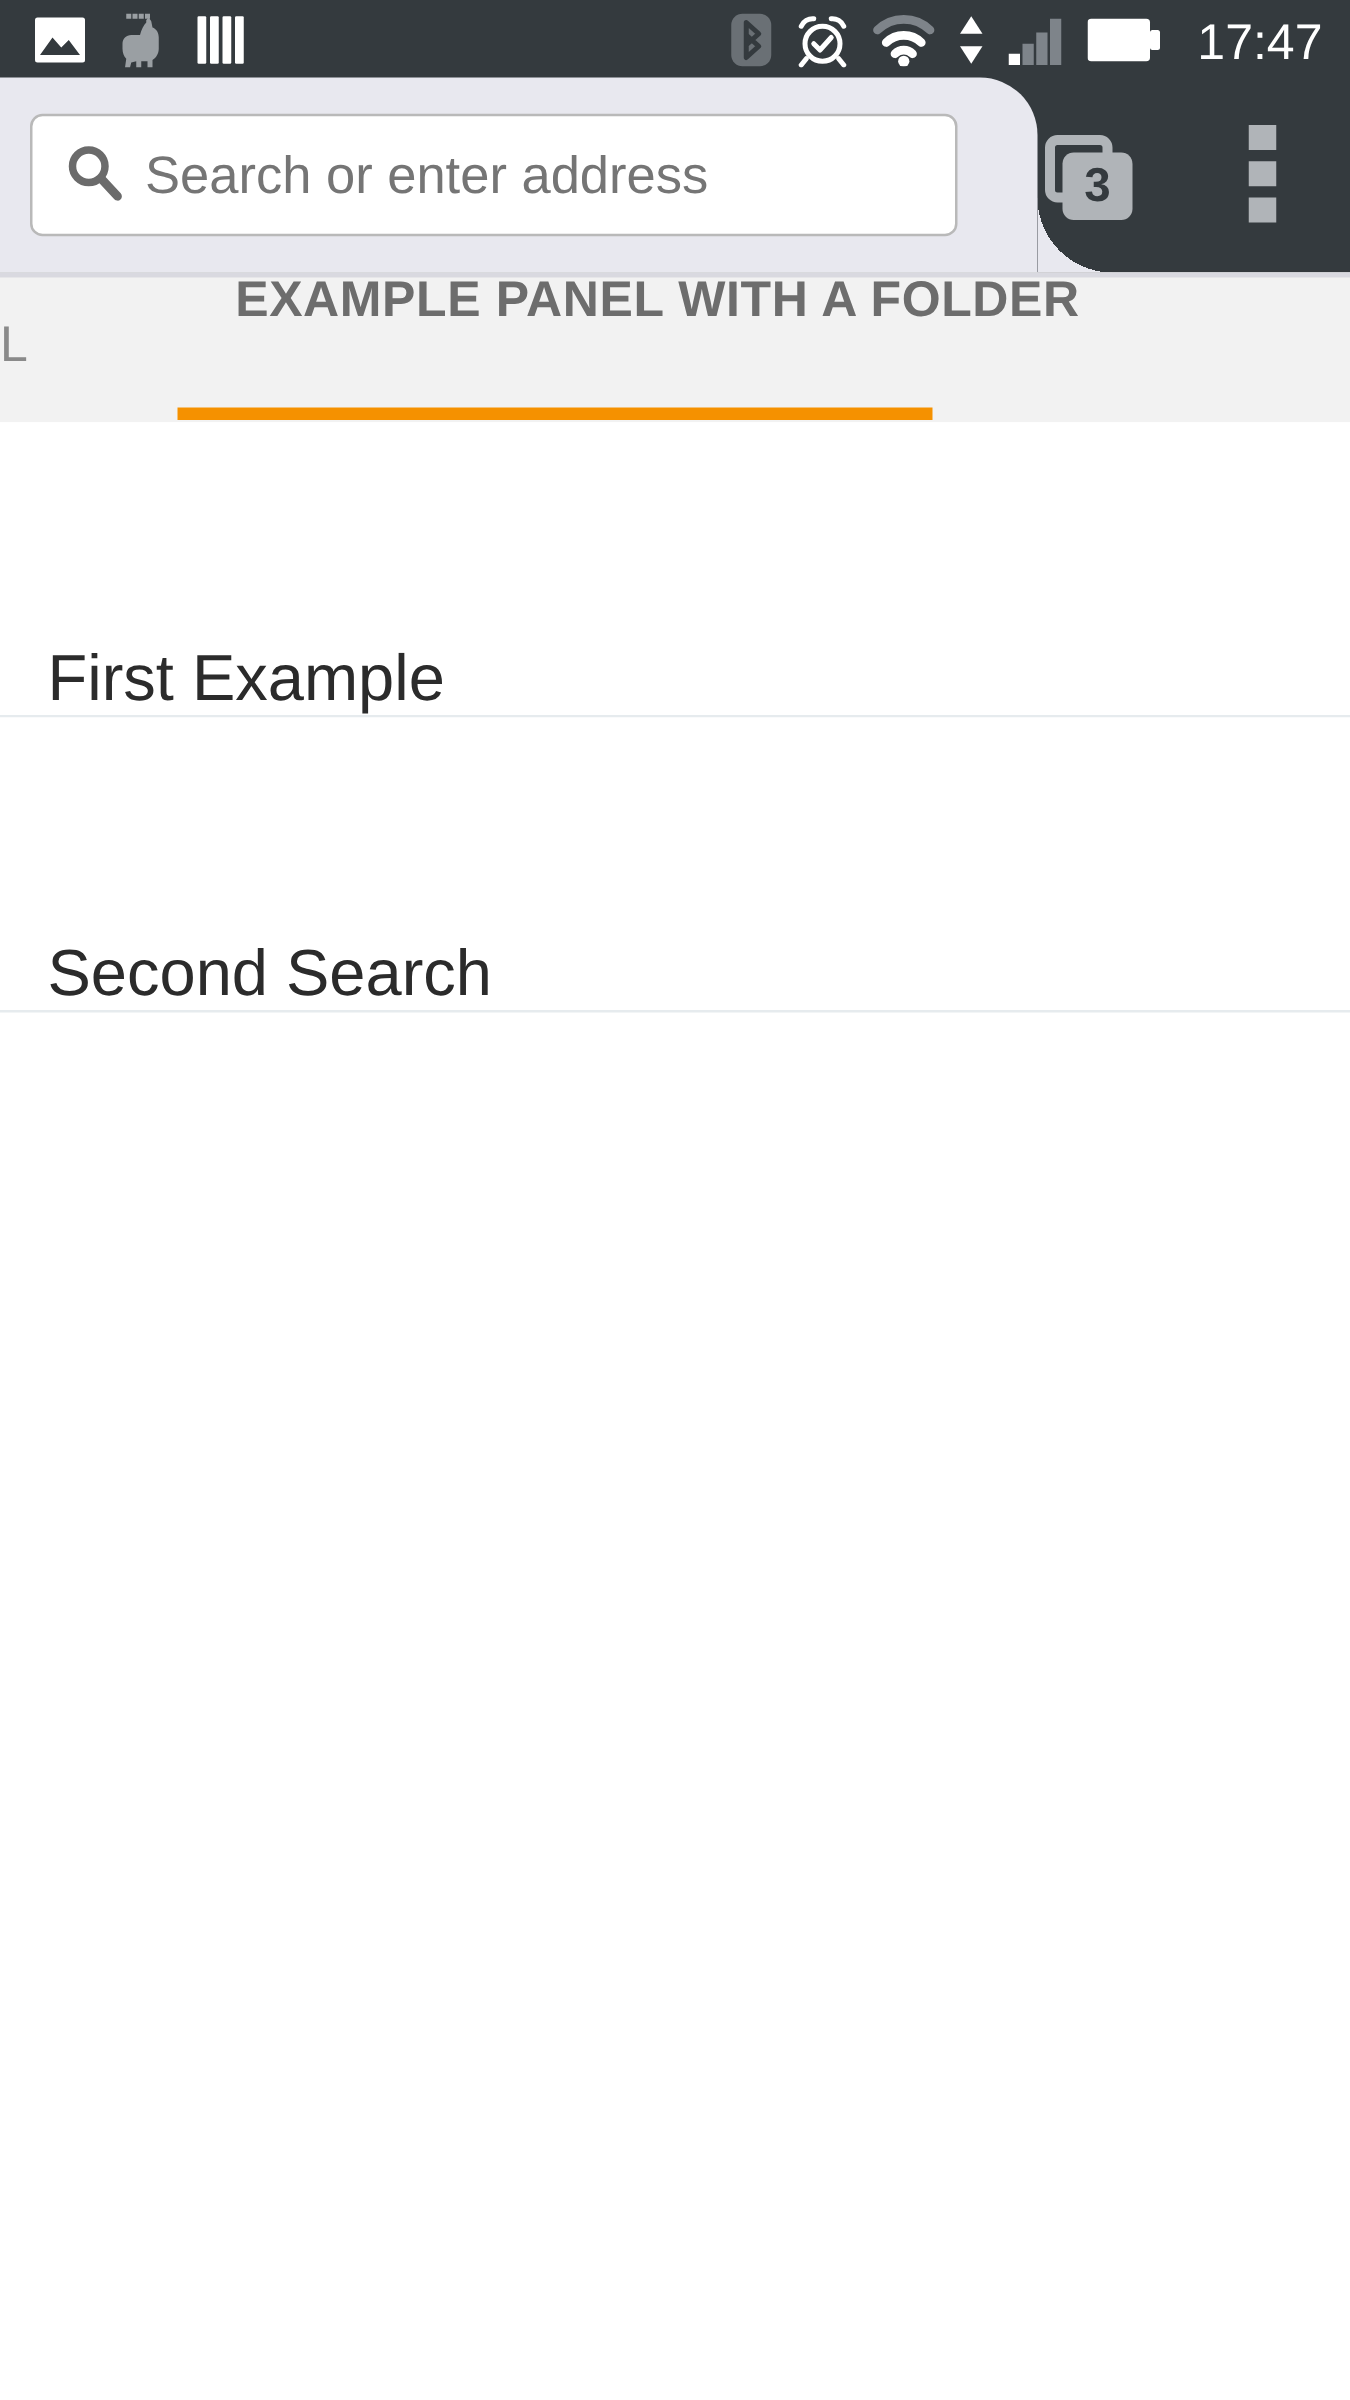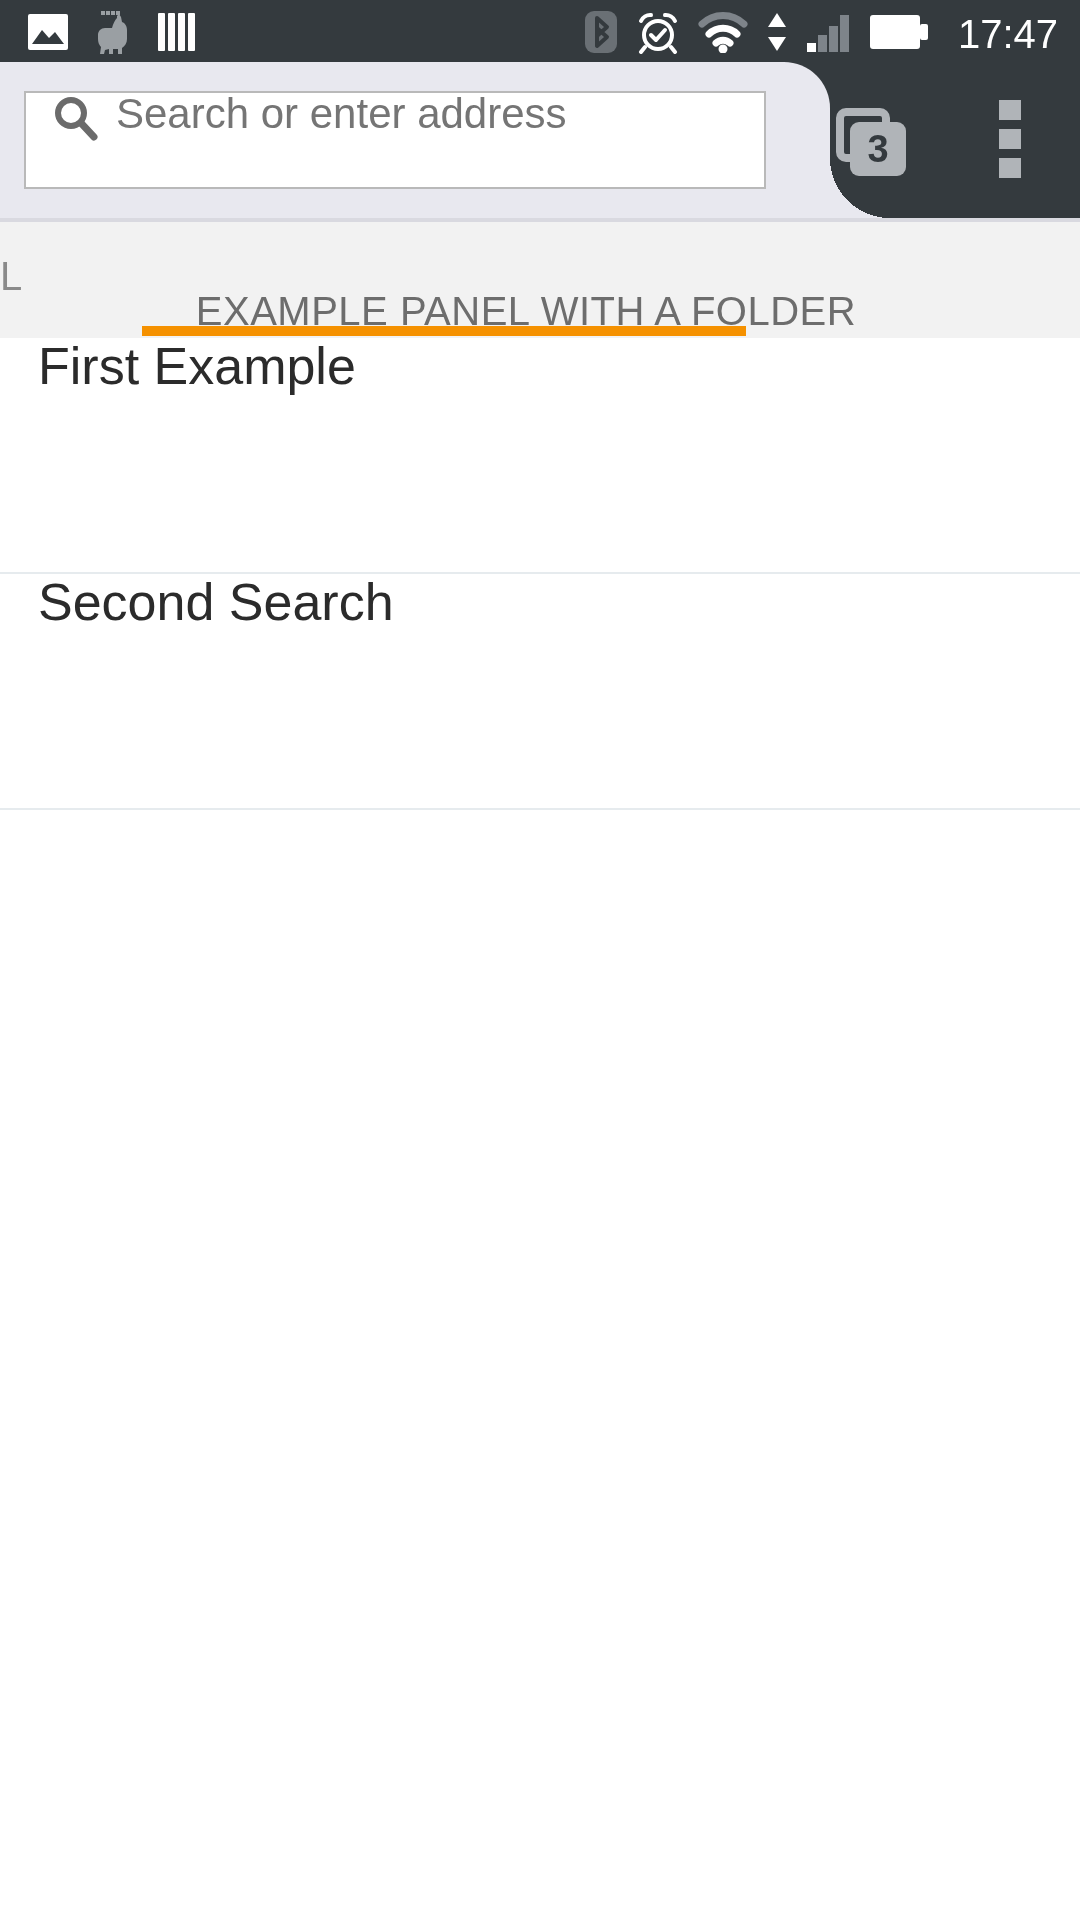--- a/index.html
+++ b/index.html
@@ -37,22 +37,22 @@
     border-top-left-radius:0px;
   }
   .tabshape:after{
     content:""; position:absolute; right:-60px; bottom:0;
     width:60px; height:60px; background:#e8e8ef;
     -webkit-mask-image:radial-gradient(circle 60px at 60px 0, transparent 0 60px, #000 60px);
     mask-image:radial-gradient(circle 60px at 60px 0, transparent 0 60px, #000 60px);
   }
   .urlbar{
     position:absolute; left:24px; top:29px; width:742px; height:98px;
-    background:#ffffff; border:2px solid #b9b9b9; border-radius:0;
-    display:flex; align-items:flex-start;
+    background:#ffffff; border:2px solid #b9b9b9; border-radius:10px;
+    display:flex; align-items:center;
   }
   .url-search-icon{ margin-left:24px; margin-right:16px; flex:0 0 auto; }
   .url-placeholder{
     color:#757575; font-size:42px; line-height:1;
     font-family:"Liberation Sans", sans-serif;
     white-space:nowrap; overflow:hidden;
   }
   .tabcount{
     position:absolute; left:836px; top:40px; width:72px; height:74px;
   }
@@ -84,39 +84,39 @@
   .tab-prev{
     position:absolute; left:0; top:0; height:116px;
     display:flex; align-items:center; padding-left:0px;
   }
   .tab-prev span{
     color:#8a8a8a; font-size:40px; letter-spacing:1px;
     font-family:"Liberation Sans", sans-serif;
   }
   .tab-active{
     position:absolute; left:142px; top:0; width:768px; height:116px;
-    display:flex; align-items:flex-end; justify-content:center;
+    display:flex; align-items:flex-start; justify-content:center;font-weight:bold;
   }
   .tab-active span{
     color:#6d6d6d; font-size:40px; letter-spacing:0.5px;
     font-family:"Liberation Sans", sans-serif; white-space:nowrap;
   }
   .tab-underline{
     position:absolute; left:142px; top:108px; width:604px; height:10px;
     background:#f59100;
   }
 
   
   .content{
     position:absolute; left:0; top:338px; width:1080px; height:1582px;
     background:#ffffff;
   }
   .list-row{
     position:relative; width:1080px; height:236px;
-    display:flex; align-items:flex-start;
+    display:flex; align-items:flex-end;
     border-bottom:2px solid #e6ebee;
     background:#ffffff;
   }
   .list-row .label{
     padding-left:38px;
     color:#2b2b2b; font-size:52px; line-height:1.1;
     font-family:"Liberation Sans", sans-serif;
   }
 </style>
 </head>

